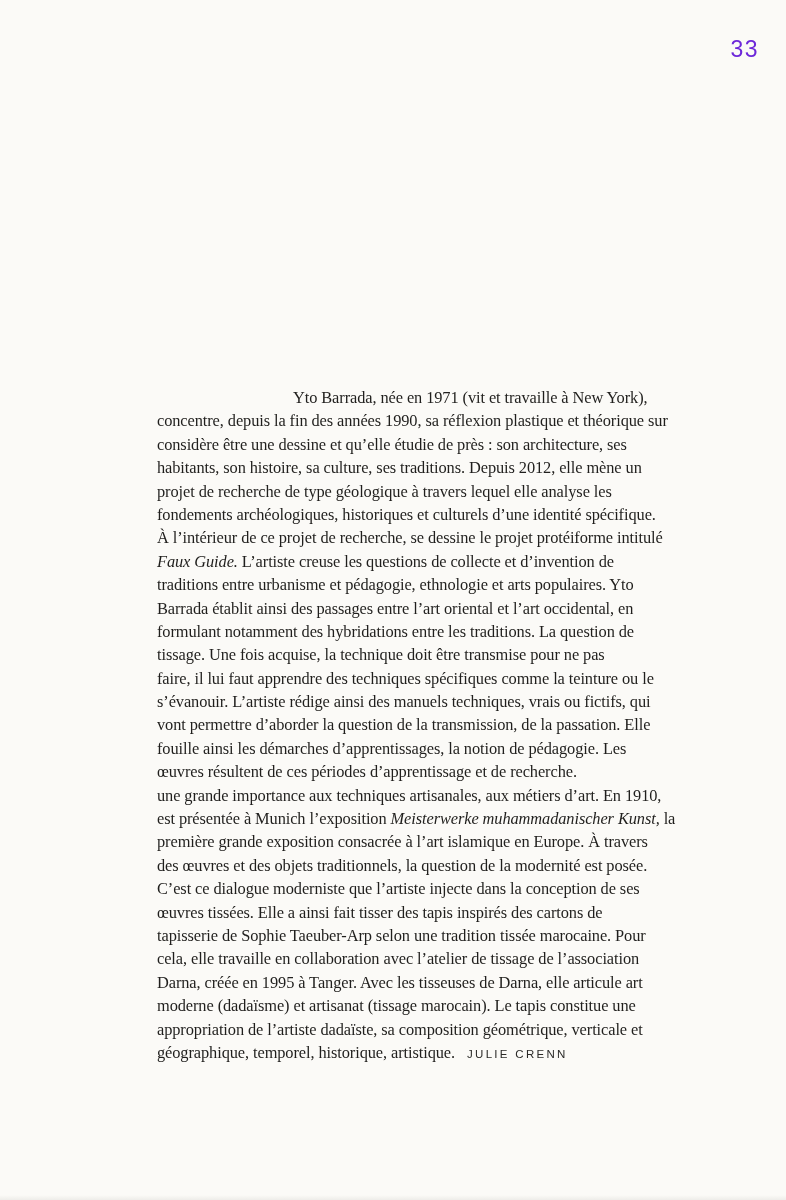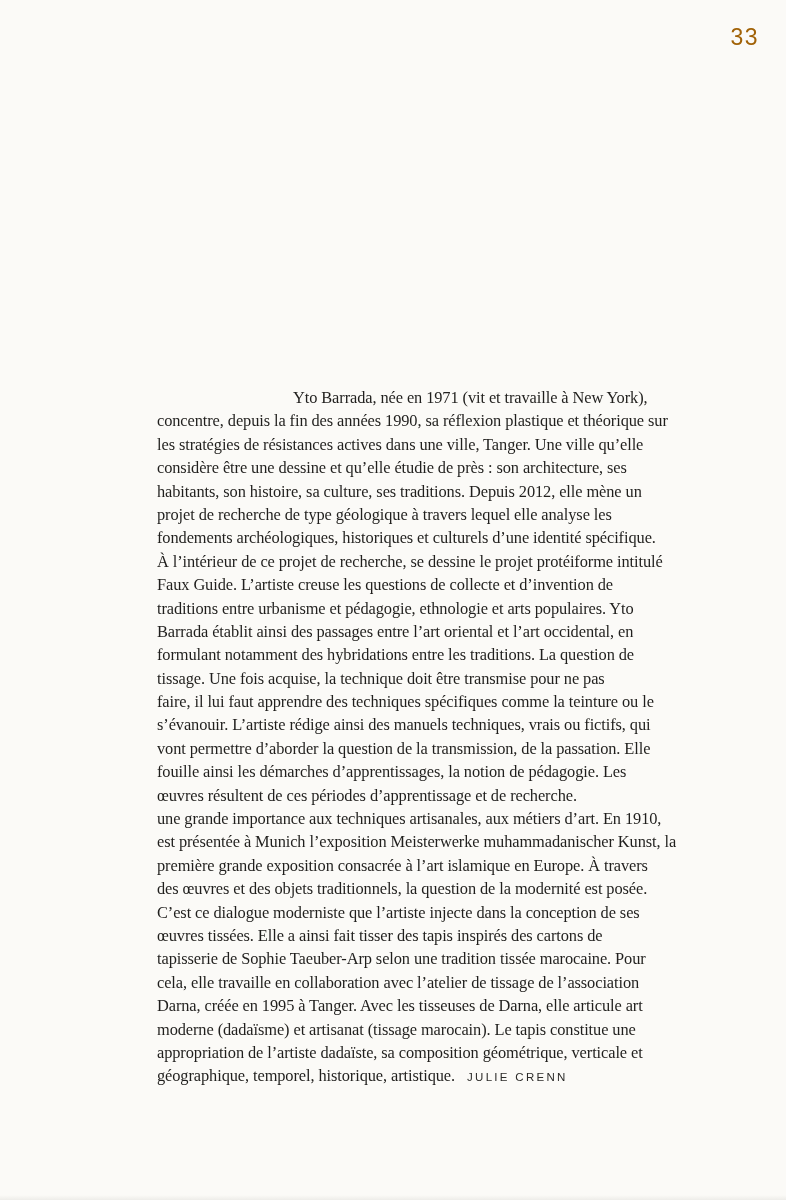--- a/index.html
+++ b/index.html
@@ -14,46 +14,47 @@
     overflow: hidden;
     font-family: "Liberation Serif", serif;
   }
   .page {
     position: absolute;
     inset: 0;
     background: #fbfaf7;
   }
   .page-number {
     position: absolute;
-    top: 24px;
+    top: 36px;
     right: 27px;
     font-family: "Liberation Sans", sans-serif;
     font-size: 23px;
     font-weight: 500;
     letter-spacing: 1.5px;
-    color: #a16207;
+    color: #6d28d9;
   }
   .text-block {
     position: absolute;
     left: 157px;
     top: 386px;
     width: 596px;
     color: #201f1d;
     font-size: 16.4px;
     line-height: 23.4px;
     letter-spacing: -0.1px;
   }
   .line {
     white-space: nowrap;
     height: 23.4px;
   }
   .line.first {
     padding-left: 136px;
   }
   .run-italic {
+    font-style: italic;
     margin-top: 34px;
   }
   .run-credit {
     font-family: "Liberation Sans", sans-serif;
     font-size: 11.5px;
     letter-spacing: 2.3px;
     color: #2b2a28;
     margin-left: 12px;
   }
   .bottom-edge {
@@ -67,21 +68,20 @@
 </style>
 </head>
 <body>
 
 <div class="page">
   <div class="page-number">33</div>
 
   <div class="text-block">
       <div class="line first"><span class="run-normal">Yto Barrada, née en 1971 (vit et travaille à New York),</span></div>
       <div class="line"><span class="run-normal">concentre, depuis la fin des années 1990, sa réflexion plastique et théorique sur</span></div>
-      <div class="line"><span class="run-normal">les stratégies de résistances actives dans une ville, Tanger. Une ville qu’elle</span></div>
       <div class="line"><span class="run-normal">considère être une dessine et qu’elle étudie de près : son architecture, ses</span></div>
       <div class="line"><span class="run-normal">habitants, son histoire, sa culture, ses traditions. Depuis 2012, elle mène un</span></div>
       <div class="line"><span class="run-normal">projet de recherche de type géologique à travers lequel elle analyse les</span></div>
       <div class="line"><span class="run-normal">fondements archéologiques, historiques et culturels d’une identité spécifique.</span></div>
       <div class="line"><span class="run-normal">À l’intérieur de ce projet de recherche, se dessine le projet protéiforme intitulé</span></div>
       <div class="line"><span class="run-italic">Faux Guide.</span><span class="run-normal"> L’artiste creuse les questions de collecte et d’invention de</span></div>
       <div class="line"><span class="run-normal">traditions entre urbanisme et pédagogie, ethnologie et arts populaires. Yto</span></div>
       <div class="line"><span class="run-normal">Barrada établit ainsi des passages entre l’art oriental et l’art occidental, en</span></div>
       <div class="line"><span class="run-normal">formulant notamment des hybridations entre les traditions. La question de</span></div>
       <div class="line"><span class="run-normal">tissage. Une fois acquise, la technique doit être transmise pour ne pas</span></div>

